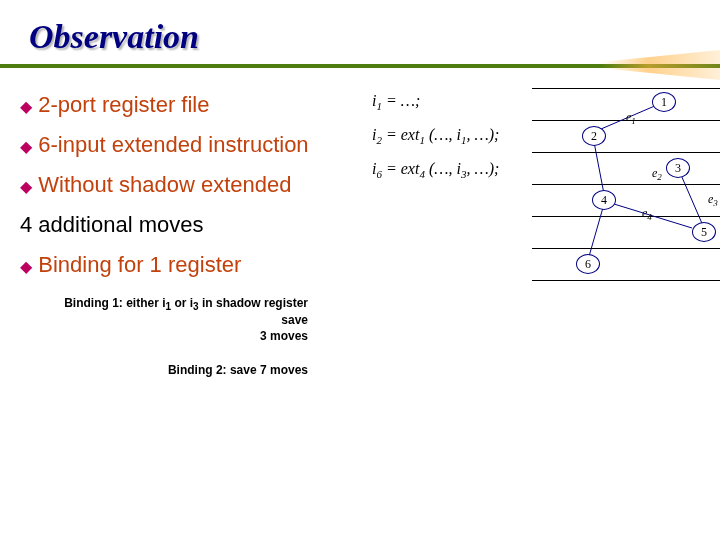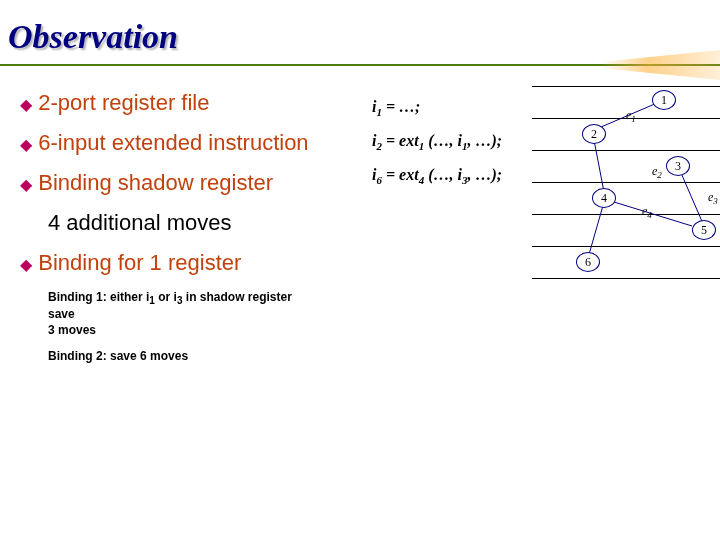--- a/index.html
+++ b/index.html
@@ -6,22 +6,22 @@
   body {
     width: 720px;
     height: 540px;
     background: #fff;
     font-family: Arial, sans-serif;
     position: relative;
     overflow: hidden;
   }
   .title-bar {
     position: relative;
-    padding: 18px 0 8px 8px;
-    border-bottom: 2px solid #4d7c0f;
+    padding: 18px 0 8px 29px;
+    border-bottom: 4px solid #4d7c0f;
     margin-bottom: 24px;
   }
   .title {
     font-family: "Times New Roman", serif;
     font-style: italic;
     font-weight: bold;
     font-size: 34px;
     color: #000080;
     text-shadow: 2px 2px 2px rgba(0,0,0,0.3);
   }
@@ -49,45 +49,43 @@
     font-size: 22px;
   }
   .diamond {
     color: #bb0060;
     font-size: 16px;
     margin-right: 6px;
     margin-top: 5px;
   }
   .bullet-text { color: #c2410c; }
   .sub-line {
-    margin-left: 28px;
     font-size: 22px;
     margin-bottom: 14px;
   }
   .binding-note {
     margin-left: 28px;
     font-size: 12px;
     font-weight: bold;
-    text-align: left;
-    margin-top: 6px;
+    text-align: right;
+    margin-top: 18px;
     margin-bottom: 10px;
     line-height: 1.3;
     width: 260px;
   }
   .right {
     flex: 1;
     position: relative;
     font-family: "Times New Roman", serif;
     font-size: 16px;
   }
   .eq-col {
     position: absolute;
     left: 0;
-    top: 8px;
-    font-weight: bold;
+    top: 0;
   }
   .eq {
     font-style: italic;
     margin-bottom: 14px;
     white-space: nowrap;
   }
   .eq sub { font-size: 11px; font-style: italic; }
   .diagram {
     position: absolute;
     left: 160px;
@@ -143,31 +141,31 @@
     <div class="bullet-line">
       <span class="diamond">◆</span>
       <span class="bullet-text">2-port register file</span>
     </div>
     <div class="bullet-line">
       <span class="diamond">◆</span>
       <span class="bullet-text">6-input extended instruction</span>
     </div>
     <div class="bullet-line">
       <span class="diamond">◆</span>
-      <span class="bullet-text">Binding shadow register</span>
+      <span class="bullet-text">Without shadow extended</span>
     </div>
     <div class="sub-line">4 additional moves</div>
     <div class="bullet-line">
       <span class="diamond">◆</span>
       <span class="bullet-text">Binding for 1 register</span>
     </div>
     <div class="binding-note">
       <span>Binding 1: either i</span><span class="sub-tag">1</span><span> or i</span><span class="sub-tag">3</span><span> in shadow register save</span><br><span>3 moves</span>
     </div>
-    <div class="binding-note">Binding 2: save 6 moves</div>
+    <div class="binding-note">Binding 2: save 7 moves</div>
   </div>
 
   <div class="right">
     <div class="eq-col">
       <div class="eq"><span>i</span><sub>1</sub><span> = …;</span></div>
       <div class="eq"><span>i</span><sub>2</sub><span> = ext</span><sub>1</sub><span> (…, i</span><sub>1</sub><span>, …);</span></div>
       <div class="eq"><span>i</span><sub>6</sub><span> = ext</span><sub>4</sub><span> (…, i</span><sub>3</sub><span>, …);</span></div>
     </div>
 
     <div class="diagram">

